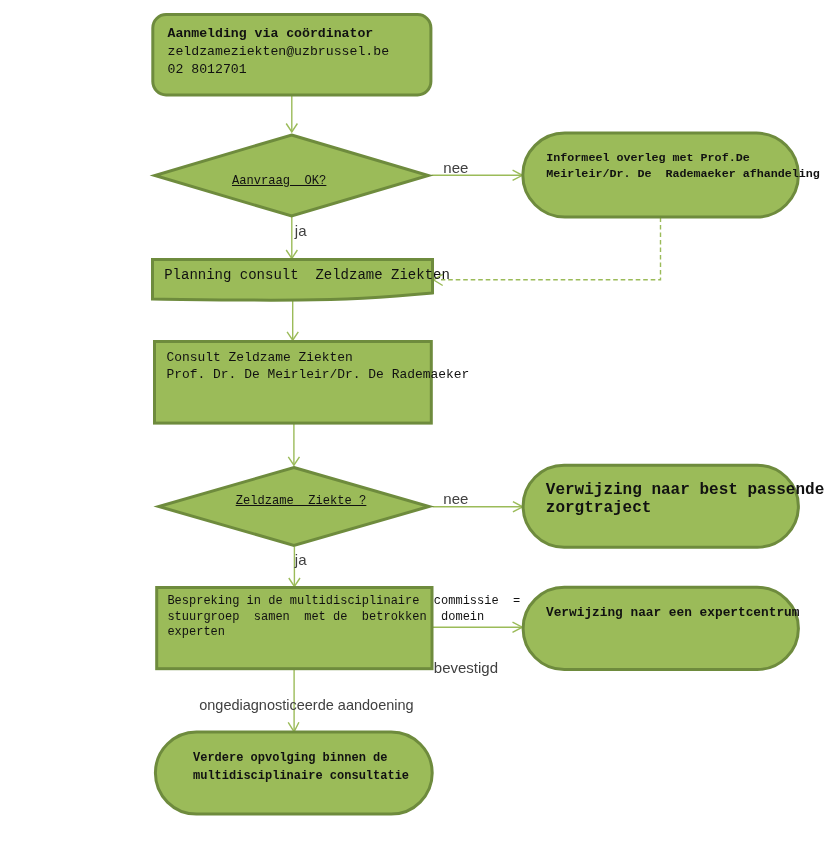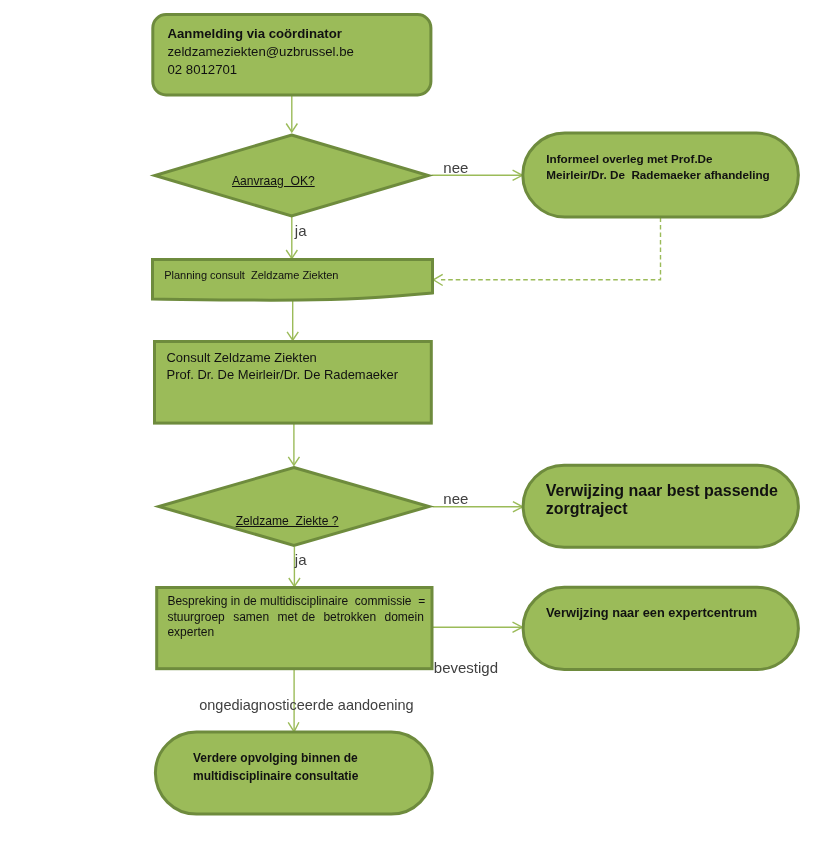--- a/index.html
+++ b/index.html
@@ -1,19 +1,19 @@
 <!DOCTYPE html>
 <html><head>
 <meta charset="utf-8">
 <style>
   html,body{margin:0;padding:0;background:#ffffff;}
   body{width:829px;height:851px;overflow:hidden;font-family:"Liberation Sans",sans-serif;}
   #canvas{position:relative;width:829px;height:851px;background:#fff;}
   svg{position:absolute;left:0;top:0;}
-  .nodetext{position:absolute;color:#111111;font-family:Liberation Sans, sans-serif;font-size:12.6px;line-height:16.2px;white-space:normal;}
+  .nodetext{position:absolute;color:#111111;font-family:Liberation Mono, monospace;font-size:12.6px;line-height:16.2px;white-space:normal;}
   .nodetext > div{white-space:pre;}
   .nodetext > span{white-space:pre;}
   .nodetext.bold{font-weight:bold;}
   .nodetext.bold .reg{font-weight:normal;}
   .nodetext.u span{text-decoration:underline;text-decoration-thickness:1px;text-underline-offset:1px;}
   .nodetext.just{white-space:normal;text-align:justify;}
   .edgelabel{position:absolute;color:#404040;font-family:Liberation Sans, sans-serif;font-size:14px;line-height:16px;white-space:pre;}
 </style>
 </head>
 <body>
@@ -77,30 +77,30 @@
 
 <div class="nodetext u" style="left:232px;top:174px;font-size:12.1px;line-height:14px;">
   <span>Aanvraag  OK?</span>
 </div>
 
 <div class="nodetext bold" style="left:546.3px;top:151.2px;width:280px;font-size:11.7px;line-height:15.8px;">
   <div>Informeel overleg met Prof.De</div>
   <div>Meirleir/Dr. De  Rademaeker afhandeling</div>
 </div>
 
-<div class="nodetext" style="left:164.2px;top:267px;width:280px;font-size:11px;line-height:16px;">
+<div class="nodetext" style="left:164.2px;top:267px;width:280px;font-size:14px;line-height:16px;">
   <div>Planning consult  Zeldzame Ziekten</div>
 </div>
 
 <div class="nodetext" style="left:166.5px;top:350px;width:280px;font-size:12.95px;line-height:16.7px;">
   <div>Consult Zeldzame Ziekten</div>
   <div>Prof. Dr. De Meirleir/Dr. De Rademaeker</div>
 </div>
 
-<div class="nodetext u" style="left:235.7px;top:493.5px;font-size:12.1px;line-height:14px;margin-top:20px;">
+<div class="nodetext u" style="left:235.7px;top:493.5px;font-size:12.1px;line-height:14px;">
   <span>Zeldzame  Ziekte ?</span>
 </div>
 
 <div class="nodetext bold" style="left:545.8px;top:482px;width:280px;font-size:16px;line-height:17.9px;">
   <div>Verwijzing naar best passende</div>
   <div>zorgtraject</div>
 </div>
 
 <div class="nodetext just" style="left:167.4px;top:594.3px;width:256.5px;font-size:12px;line-height:15.2px;">
   <span>Bespreking in de multidisciplinaire  commissie  =</span> <span>stuurgroep  samen  met de  betrokken  domein</span> <span>experten</span>

